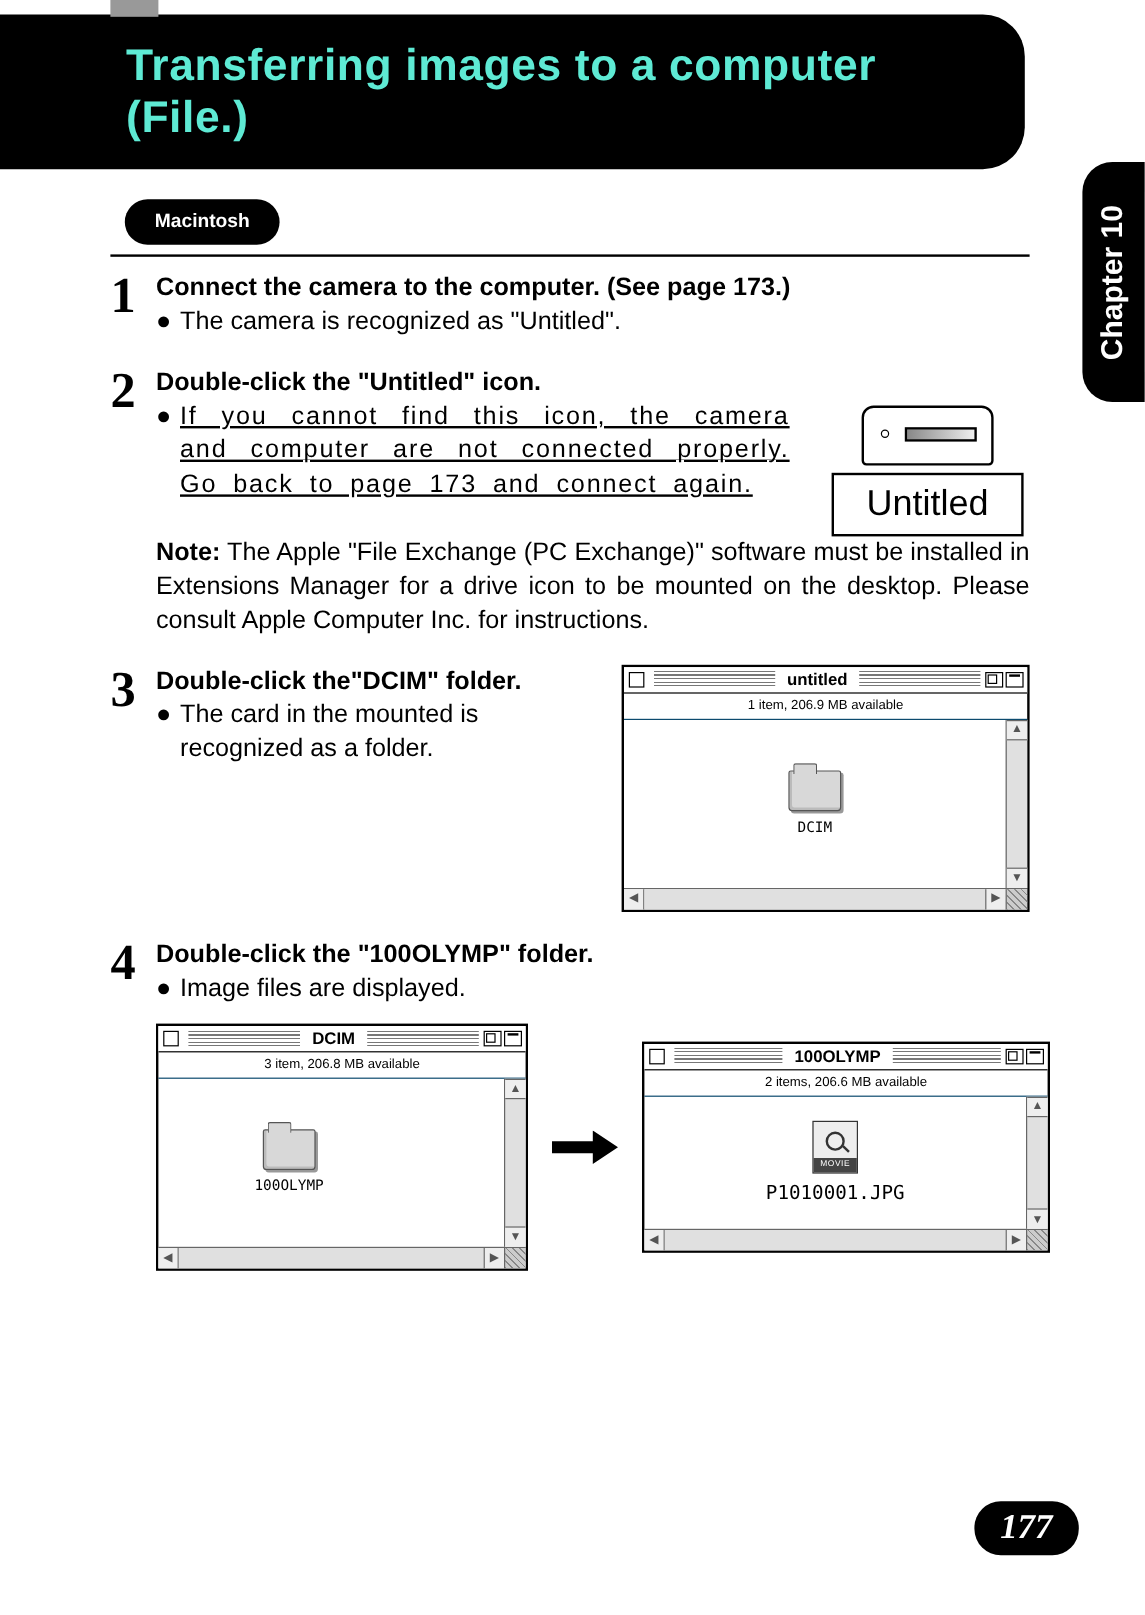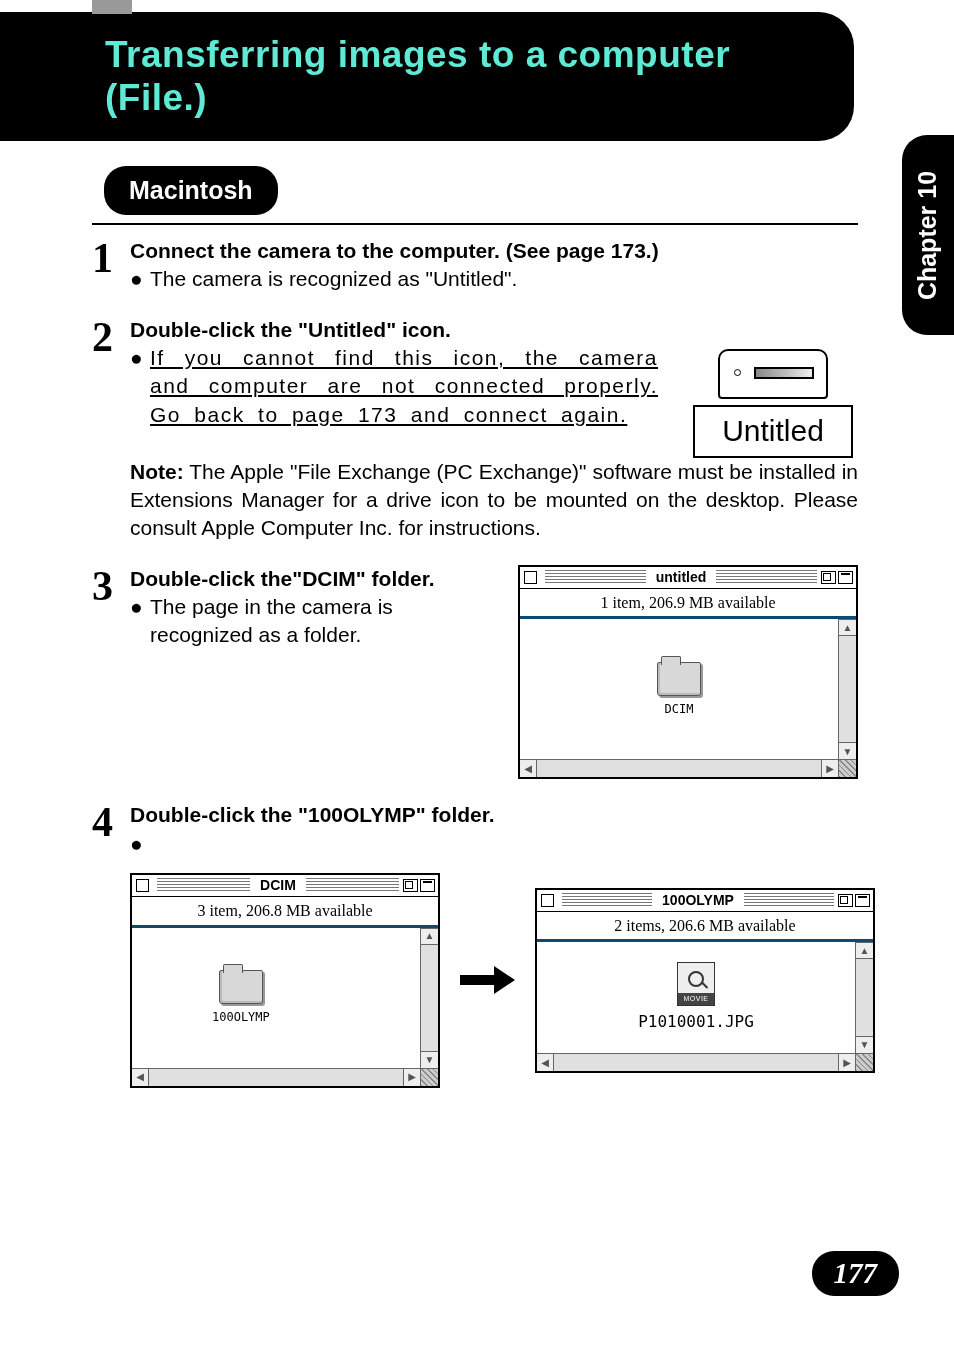--- a/index.html
+++ b/index.html
@@ -55,21 +55,21 @@
     }
     .content {
       padding: 25px 96px 20px 92px;
     }
     .section-pill {
       display: inline-block;
       background: #000;
       color: #fff;
       border-radius: 22px;
       padding: 10px 25px;
-      font-size: 25px;
+      font-size: 16px;
       font-weight: bold;
       margin-left: 12px;
       margin-bottom: 8px;
     }
     .divider {
       border-top: 2px solid #000;
       margin-bottom: 12px;
     }
     .step {
       display: flex;
@@ -171,23 +171,22 @@
       padding: 0 6px;
       white-space: nowrap;
     }
     .finder-btns { display: flex; gap: 2px; margin-right: 3px; }
     .finder-btn { width: 15px; height: 13px; border: 1.5px solid #000; position: relative; background: #fff; }
     .finder-btn.zoom::after { content: ""; position: absolute; top: 1px; left: 1px; width: 6px; height: 6px; border: 1px solid #000; }
     .finder-btn.shade::after { content: ""; position: absolute; top: 1px; left: 2px; right: 2px; height: 2px; background: #000; }
     .finder-status {
       text-align: center;
       padding: 3px 0;
-      border-bottom: 3px solid #0c4a6e;
-      font-size: 16px;
-      font-family: Liberation Serif, serif;
+      border-bottom: 1px solid #0c4a6e;
+      font-size: 11px;
     }
     .finder-body {
       position: relative;
       display: flex;
     }
     .finder-content {
       flex: 1;
       min-height: 140px;
       display: flex;
       align-items: center;
@@ -344,21 +343,21 @@
 
   
   <div class="step">
     <div class="step-num">3</div>
     <div class="step-body">
       <div class="step3-row">
         <div class="step3-text">
           <div class="step-title">Double-click the"DCIM" folder.</div>
           <div class="bullet-row">
             <span class="bullet-dot">●</span>
-            <span>The page in the camera is recognized as a folder.</span>
+            <span>The card in the mounted is recognized as a folder.</span>
           </div>
         </div>
         <div class="finder-win" style="width:340px;">
           <div class="finder-title">
             <div class="finder-closebox"></div>
             <div class="finder-stripes"></div>
             <div class="finder-title-text">untitled</div>
             <div class="finder-stripes"></div>
             <div class="finder-btns">
               <div class="finder-btn zoom"></div>
@@ -390,20 +389,21 @@
     </div>
   </div>
 
   
   <div class="step">
     <div class="step-num">4</div>
     <div class="step-body">
       <div class="step-title">Double-click the "100OLYMP" folder.</div>
       <div class="bullet-row">
         <span class="bullet-dot">●</span>
+        <span>Image files are displayed.</span>
       </div>
 
       <div class="step4-figs">
 
         <div class="finder-win" style="width:310px;">
           <div class="finder-title">
             <div class="finder-closebox"></div>
             <div class="finder-stripes"></div>
             <div class="finder-title-text">DCIM</div>
             <div class="finder-stripes"></div>

